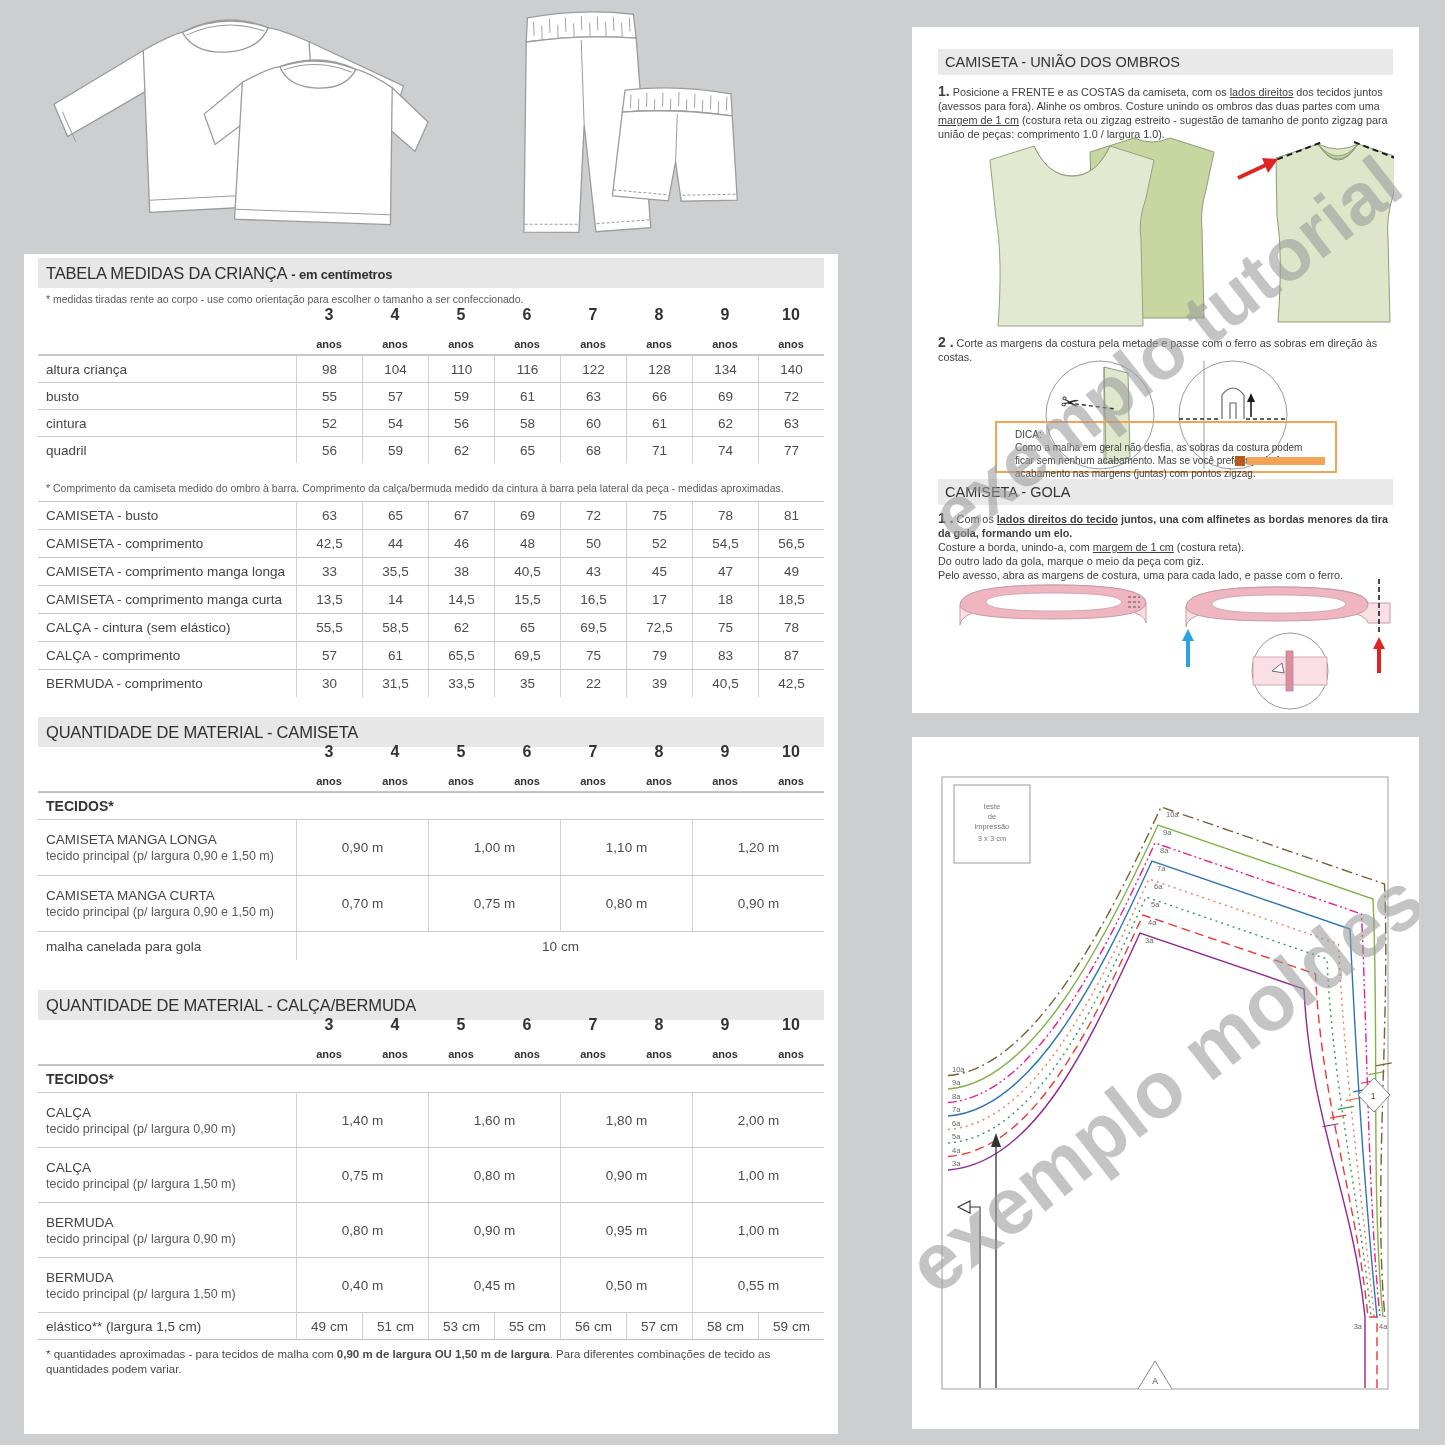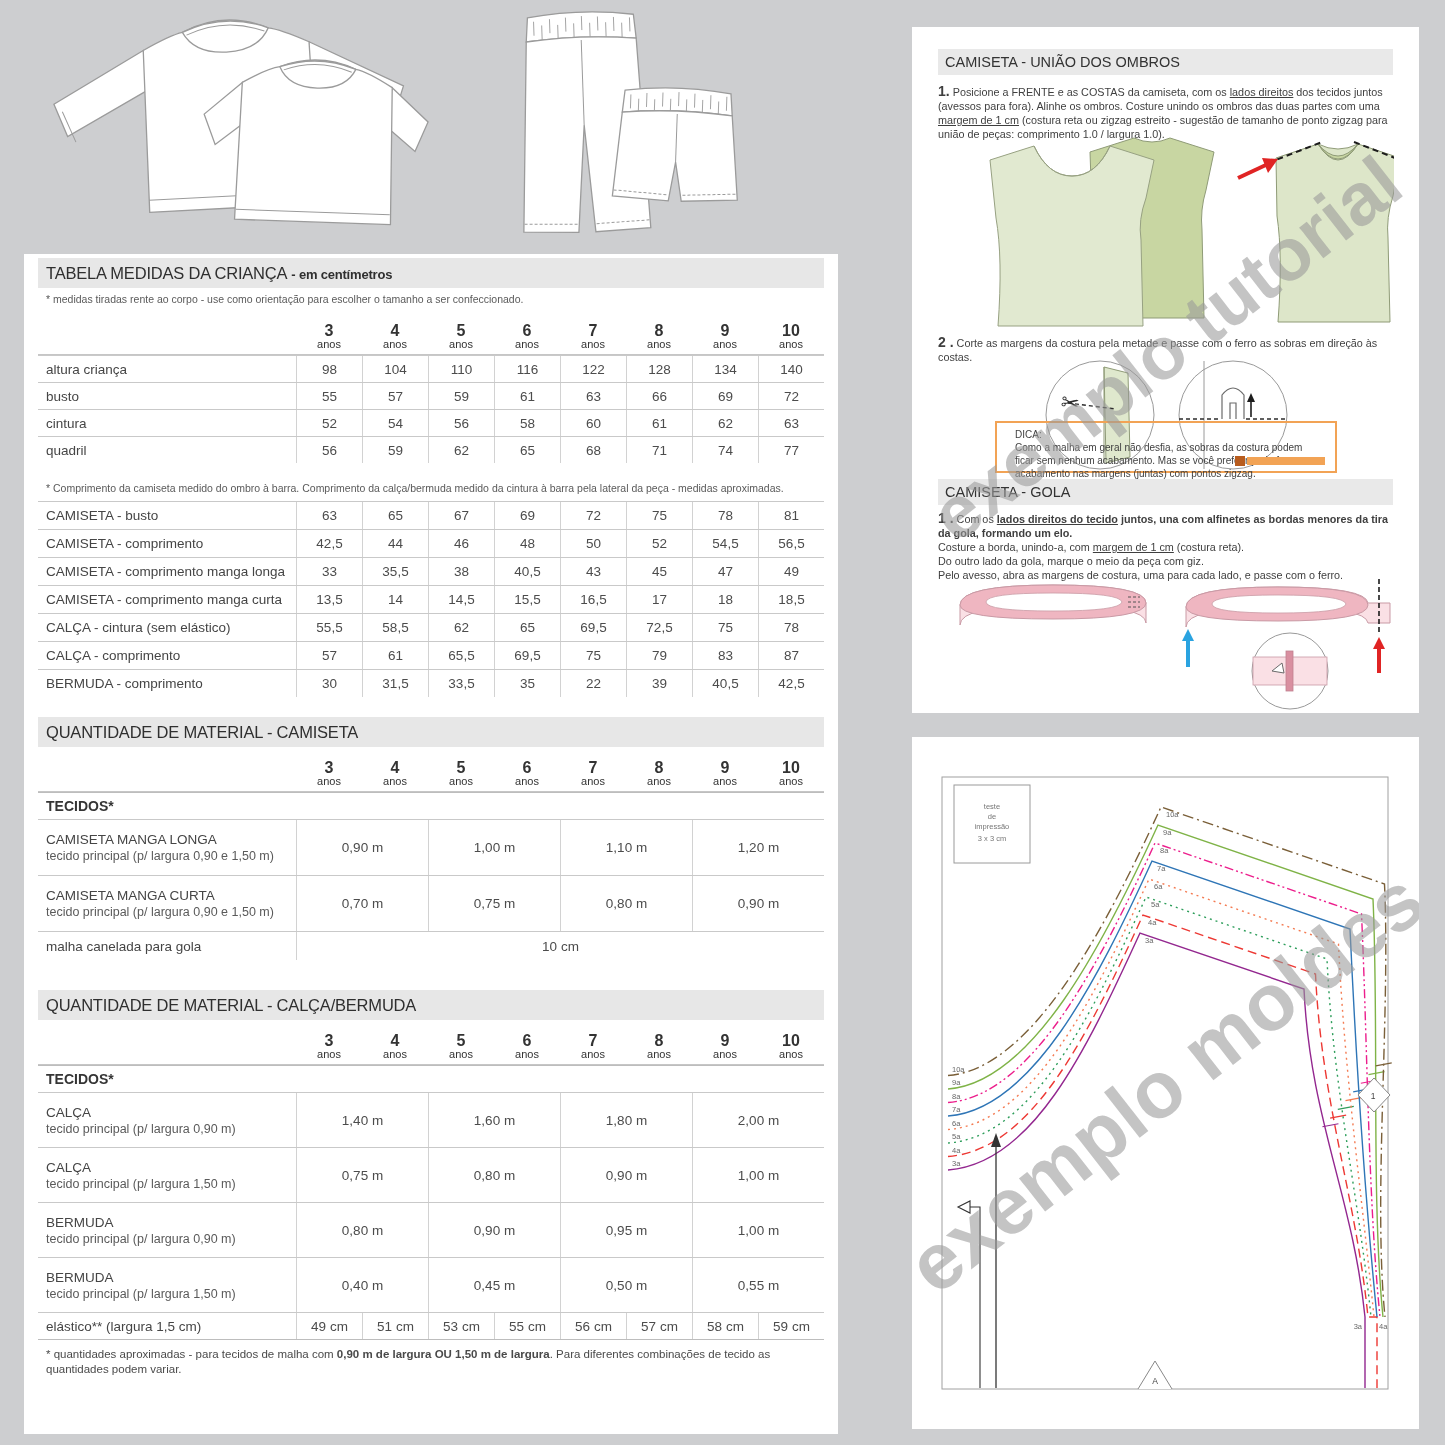--- a/index.html
+++ b/index.html
@@ -32,21 +32,21 @@
   .tlabel2 .l2{font-size:12.5px;color:#5a5a5a;margin-top:2px;}
   .tcell{width:66px;display:flex;align-items:center;justify-content:center;
          font-size:13.5px;color:#4c4c4c;border-left:1px solid #d2d2d2;box-sizing:border-box;}
   .tcell4{width:132px;display:flex;align-items:center;justify-content:center;
           font-size:13.5px;color:#4c4c4c;border-left:1px solid #d2d2d2;box-sizing:border-box;}
   .tcell8{width:528px;display:flex;align-items:center;justify-content:center;
           font-size:13.5px;color:#4c4c4c;border-left:1px solid #d2d2d2;box-sizing:border-box;}
   .thead{height:44px;border-bottom:1px solid #c6c6c6;}
   .thead .thcell{width:66px;display:flex;flex-direction:column;align-items:center;justify-content:flex-end;padding-bottom:4px;box-sizing:border-box;}
   .thead .tnum{font-size:16px;font-weight:bold;color:#333;line-height:15px;}
-  .thead .tunit{font-size:11px;font-weight:normal;color:#333;line-height:12px;}
+  .thead .tunit{font-size:11px;font-weight:bold;color:#333;line-height:12px;margin-top:16px;}
   .rv{border-top:1px solid #c9c9c9;}
   .t0 .rv{height:26px;} .t1 .rv{height:27px;} .t3 .rv{height:26px;}
   .rsub{height:26px;border-top:1px solid #bdbdbd;align-items:center;}
   .rsub .sublbl{font-size:14px;font-weight:bold;color:#353535;padding-left:8px;}
   .rtall{border-top:1px solid #c9c9c9;}
   .t2 .rtall{height:55px;} .t3 .rtall{height:54px;}
   .rv8{height:28px;border-top:1px solid #c9c9c9;}
   #footnotes{border-top:1px solid #bdbdbd;margin-top:0;padding:7px 2px 0 8px;font-size:11.5px;line-height:15px;color:#4a4a4a;}
   #footnotes p{margin:0 0 2px 0;}
 

